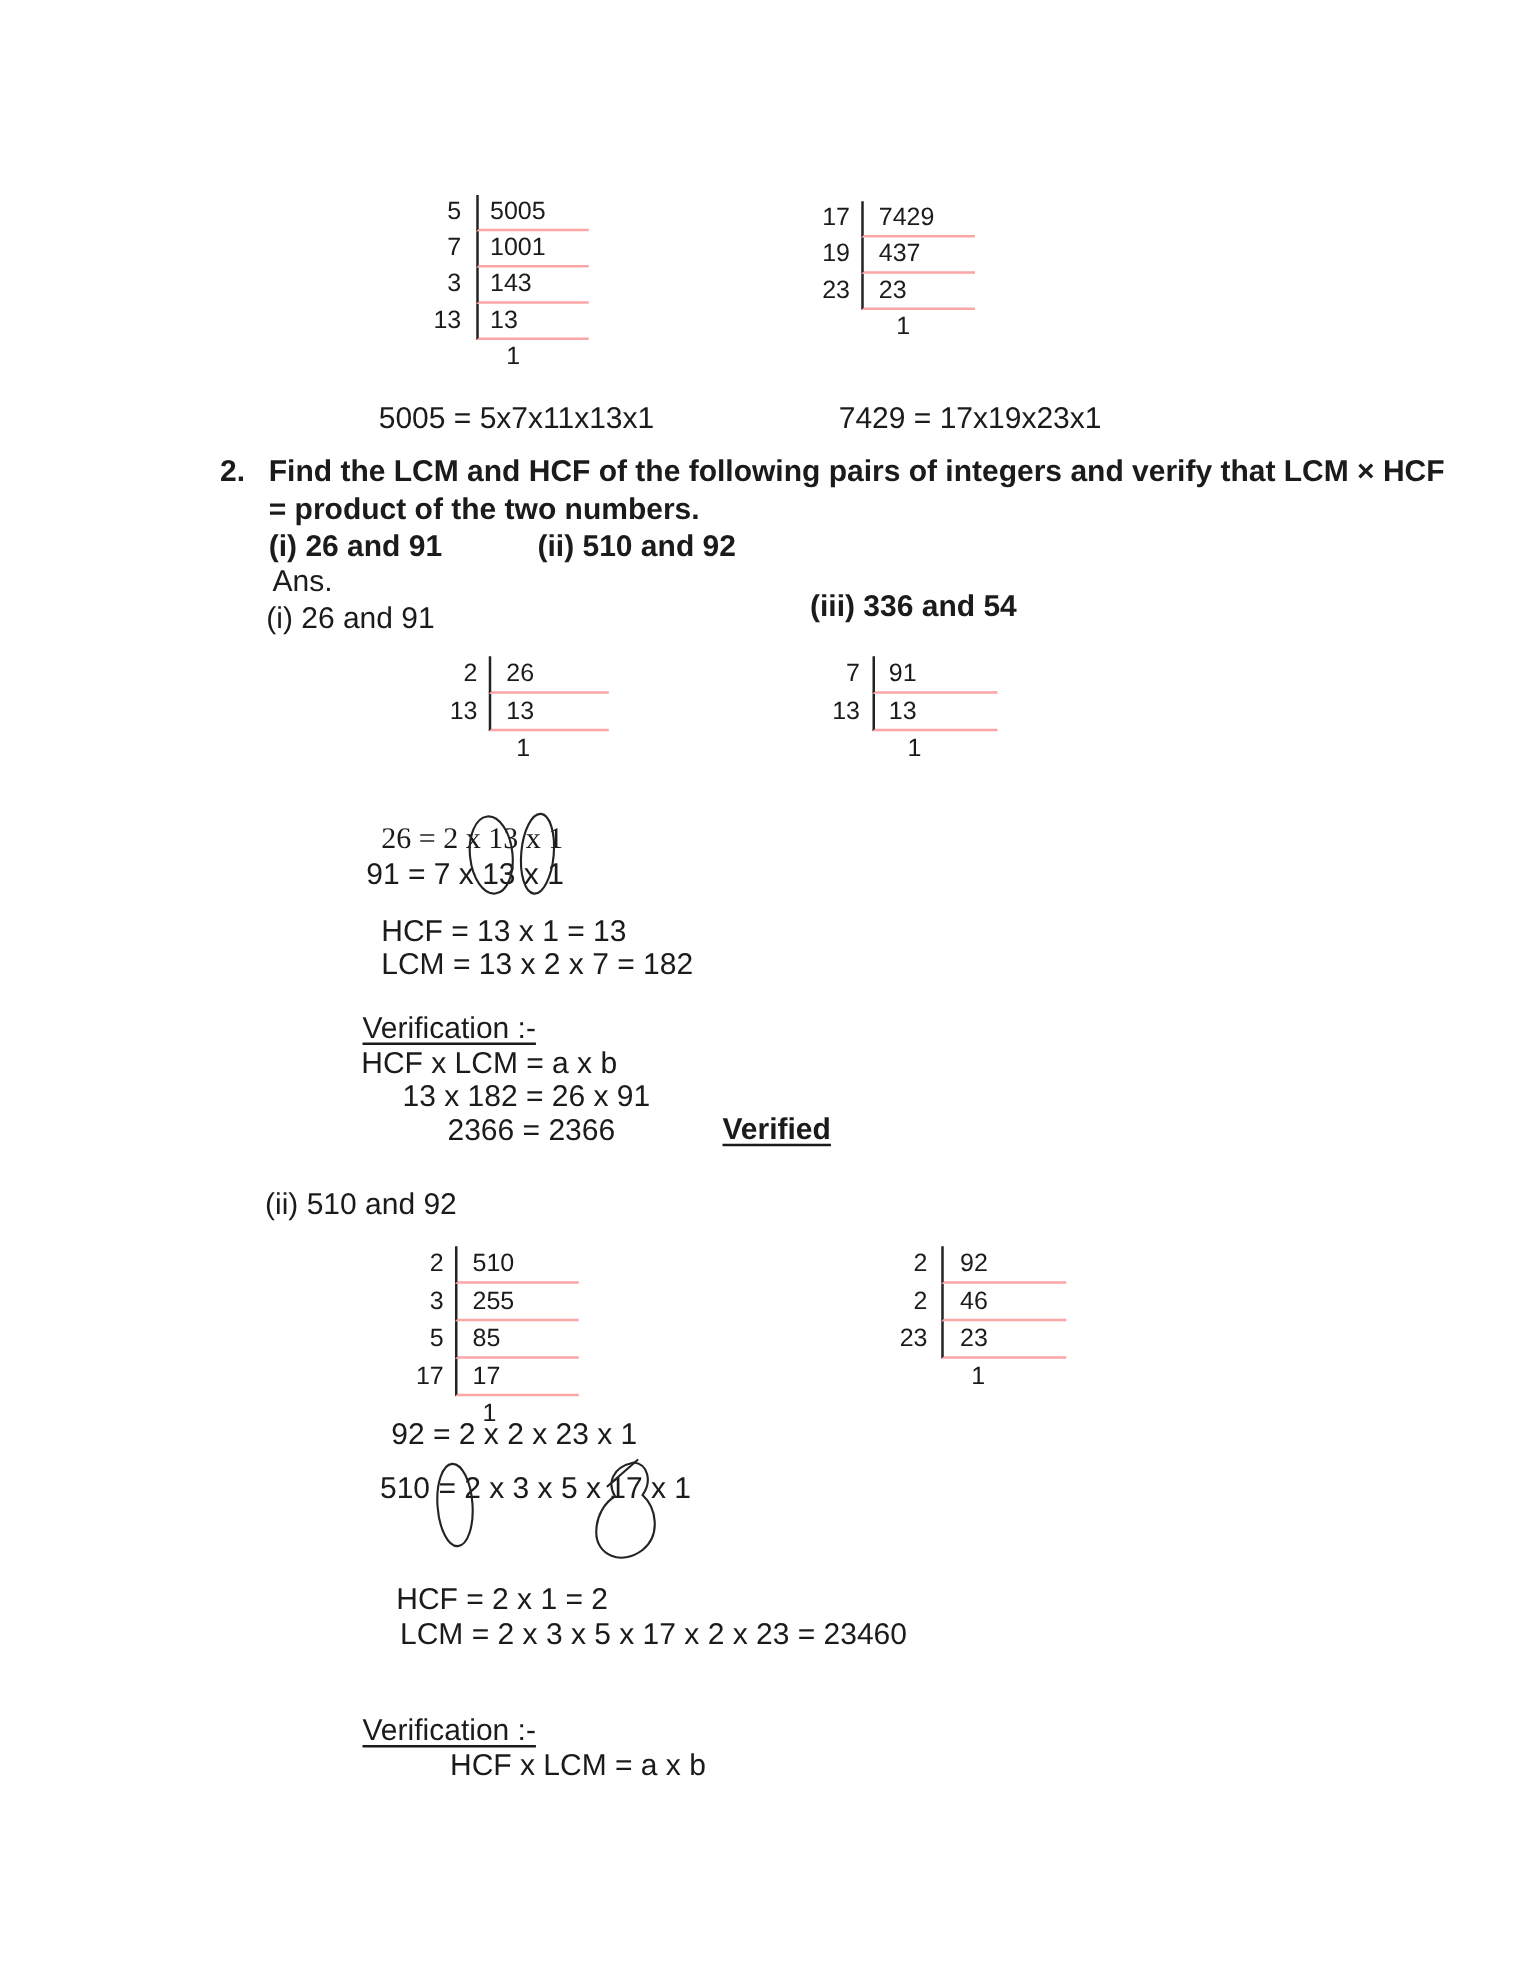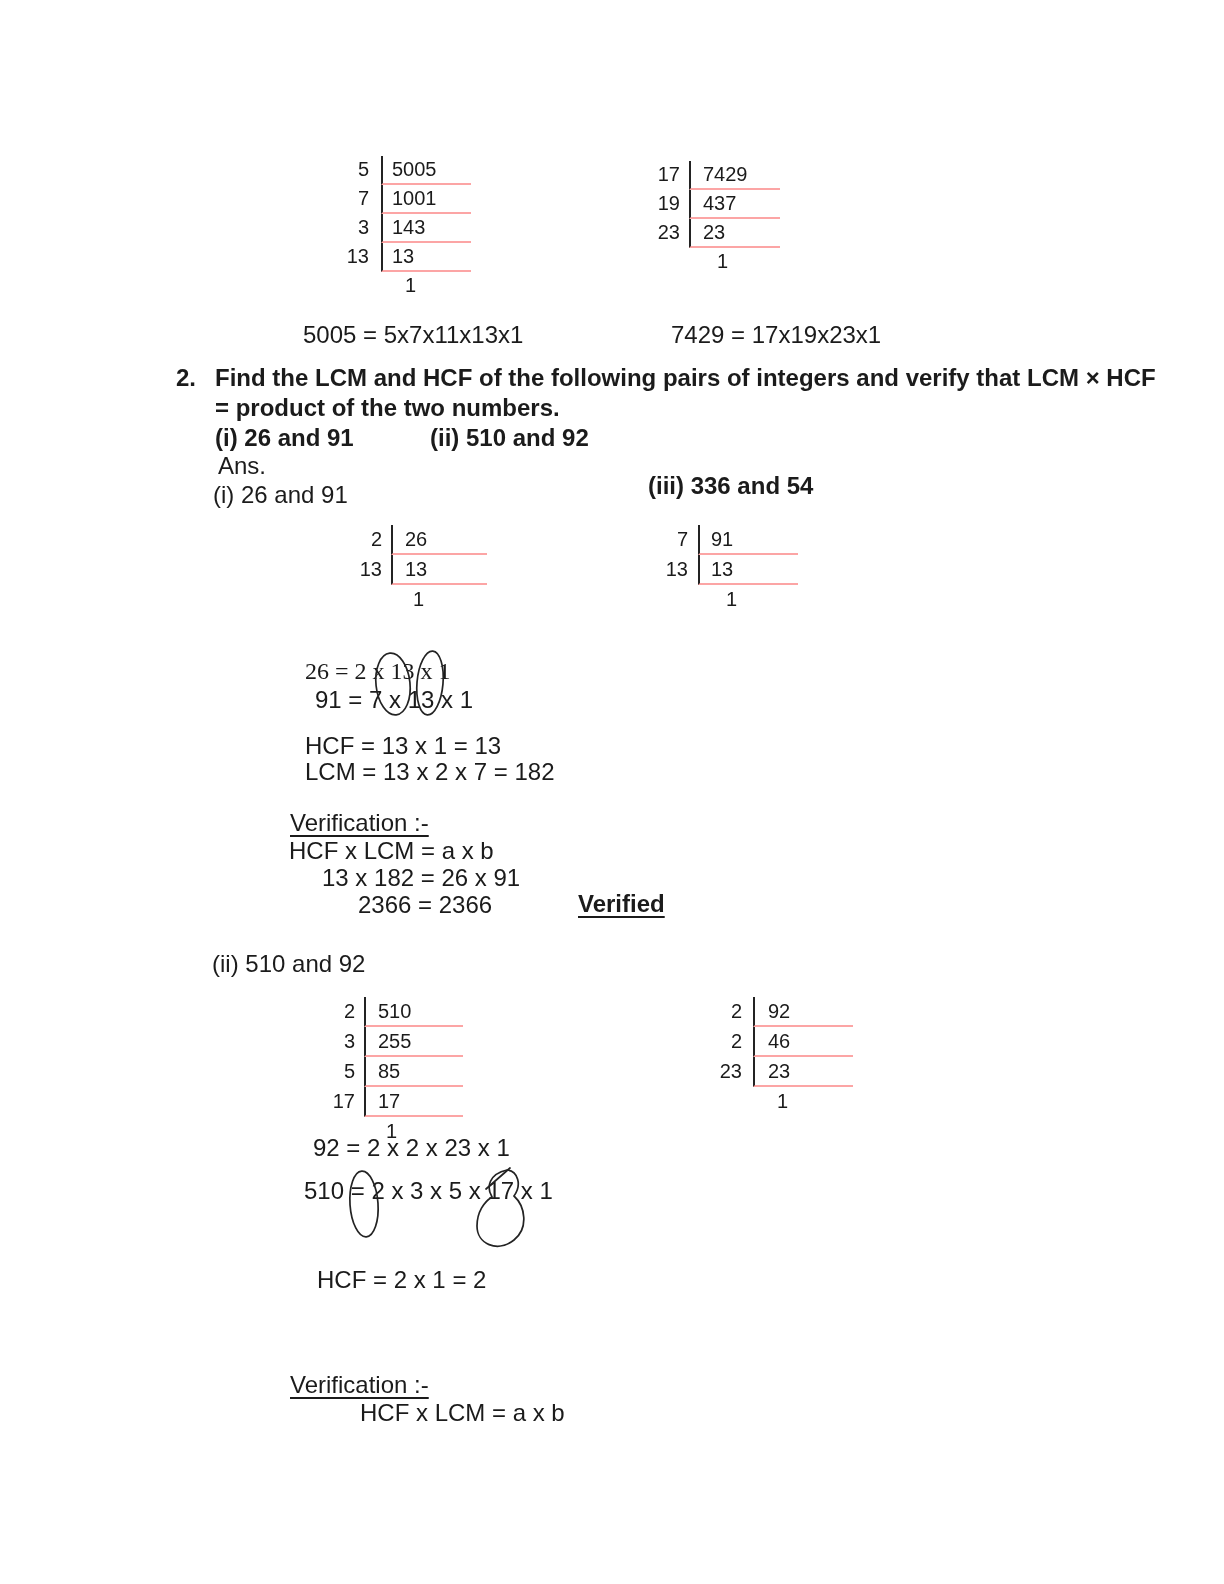--- a/index.html
+++ b/index.html
@@ -107,21 +107,21 @@
         <span class="ld">13</span>
         <span class="lq">13</span>
       </div>
     <div class="lrow">
         <span class="ld"></span>
         <span class="lres">1</span>
       </div>
   </div>
 
   <div class="t" style="left:305px;top:659px;font-family:Liberation Serif, serif;">26 = 2 x 13 x 1</div>
-  <div class="t" style="left:315px;top:688px;">91 = 7 x 13 x 1</div>
+  <div class="t" style="left:293px;top:688px;">91 = 7 x 13 x 1</div>
 
   <div class="t" style="left:305px;top:734px;">HCF = 13 x 1 = 13</div>
   <div class="t" style="left:305px;top:760px;">LCM = 13 x 2 x 7 = 182</div>
 
   <div class="t u" style="left:290px;top:811px;">Verification :-</div>
   <div class="t" style="left:289px;top:839px;">HCF x LCM = a x b</div>
   <div class="t" style="left:322px;top:866px;">13 x 182 = 26 x 91</div>
   <div class="t" style="left:358px;top:893px;">2366 = 2366</div>
   <div class="t b u" style="left:578px;top:892px;">Verified</div>
 
@@ -166,20 +166,21 @@
     <div class="lrow">
         <span class="ld"></span>
         <span class="lres">1</span>
       </div>
   </div>
 
   <div class="t" style="left:304px;top:1179px;">510 = 2 x 3 x 5 x 17 x 1</div>
   <div class="t" style="left:313px;top:1136px;">92 = 2 x 2 x 23 x 1</div>
 
   <div class="t" style="left:317px;top:1268px;">HCF = 2 x 1 = 2</div>
+  <div class="t" style="left:320px;top:1296px;">LCM = 2 x 3 x 5 x 17 x 2 x 23 = 23460</div>
 
   <div class="t u" style="left:290px;top:1373px;">Verification :-</div>
   <div class="t" style="left:360px;top:1401px;">HCF x LCM = a x b</div>
 
   <svg class="marks" width="1224" height="1584" viewBox="0 0 1224 1584">
     <g fill="none" stroke="#232323" stroke-width="1.7" stroke-linecap="round">
       <ellipse cx="393" cy="684" rx="17" ry="31" transform="rotate(-6 393 684)"></ellipse>
       <ellipse cx="430" cy="683" rx="13" ry="32" transform="rotate(5 430 683)"></ellipse>
       <ellipse cx="364" cy="1204" rx="14" ry="33" transform="rotate(-4 364 1204)"></ellipse>
       <path d="M 507 1170 C 518 1171 522 1185 514 1196 C 525 1206 529 1228 514 1240 C 497 1253 477 1244 477 1226 C 477 1212 484 1202 492 1197 C 486 1187 489 1174 507 1170 Z"></path>

